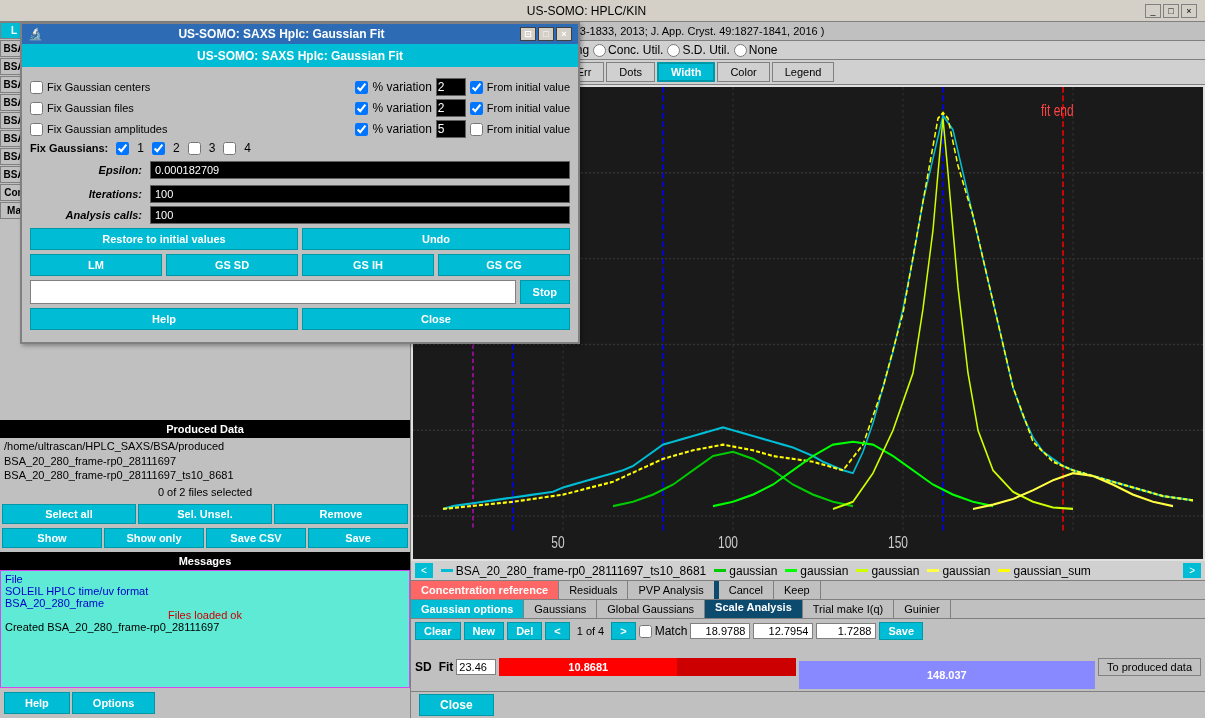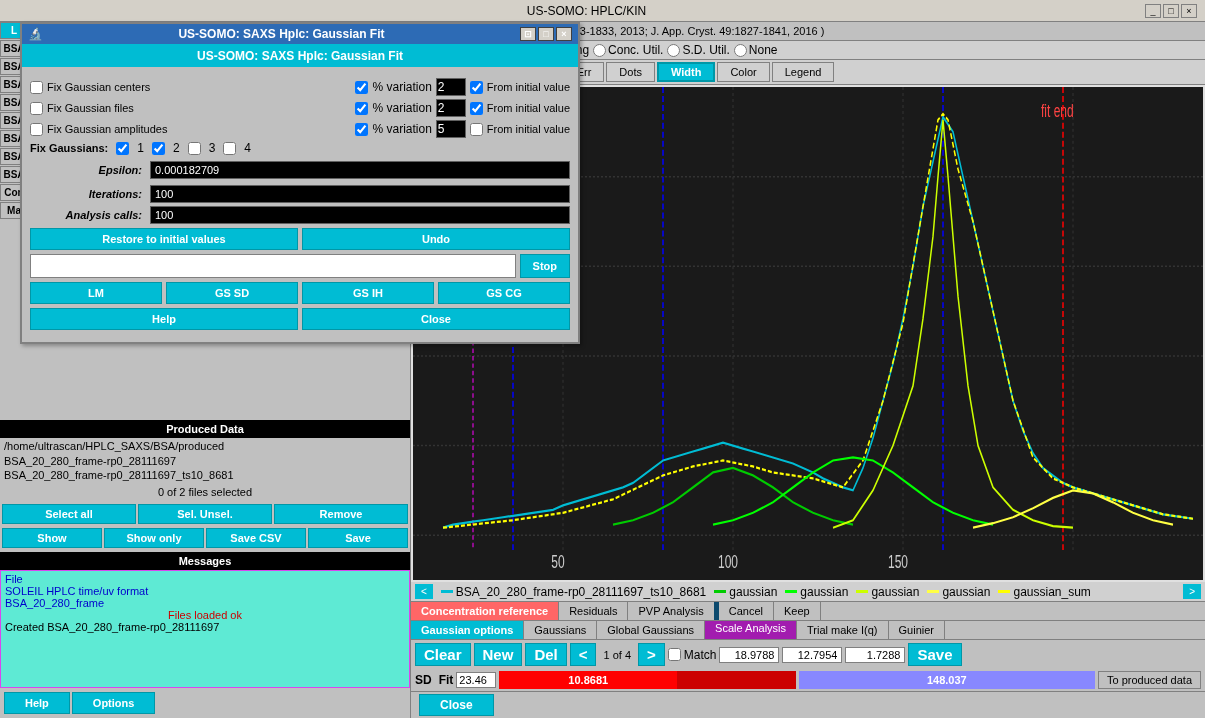--- a/index.html
+++ b/index.html
@@ -117,21 +117,21 @@
     .chart-svg { width: 100%; height: 100%; }
 
     .chart-legend { display: flex; gap: 8px; padding: 2px 4px; background: #d0d0d0; flex-wrap: wrap; align-items: center; font-size: 10px; }
     .legend-item { display: flex; align-items: center; gap: 3px; }
     .legend-color { width: 12px; height: 3px; }
 
     
     .gaussians-panel { background: #c0c0c0; border-top: 1px solid #808080; }
 
     .gaussians-controls { display: flex; align-items: center; gap: 3px; padding: 3px 4px; }
-    .gauss-ctrl-btn { background: #00bcd4; color: white; border: 1px solid #0097a7; padding: 2px 8px; cursor: pointer; font-size: 15px; font-weight: bold; }
+    .gauss-ctrl-btn { background: #00bcd4; color: white; border: 1px solid #0097a7; padding: 2px 8px; cursor: pointer; font-size: 11px; font-weight: bold; }
     .gauss-num { font-size: 11px; padding: 0 4px; }
     .gauss-field { background: white; border: 1px solid #808080; padding: 1px 4px; font-size: 11px; width: 60px; text-align: right; }
 
     .gaussians-bottom-row { display: flex; align-items: center; gap: 3px; padding: 2px 4px; }
     .sd-fit { display: flex; align-items: flex-start; gap: 2px; font-size: 11px; font-weight: bold; }
     .progress-container { flex: 1; background: #cc0000; height: 18px; position: relative; }
     .progress-value { position: absolute; left: 50%; top: 50%; transform: translate(-50%, -50%); color: white; font-size: 11px; font-weight: bold; }
 
     .left-side-labels { position: absolute; left: 0; top: 30px; width: 28px; background: #c0c0c0; display: flex; flex-direction: column; gap: 1px; }
     .side-label { background: #c0c0c0; padding: 2px 1px; font-size: 10px; font-weight: bold; color: #000; border: 1px solid #808080; text-align: center; cursor: pointer; }
@@ -245,29 +245,29 @@
           <span class="field-label">Analysis calls:</span>
           <input type="text" style="background: rgb(0, 0, 0); color: white; border: 1px solid rgb(96, 96, 96); padding: 2px 4px; font-size: 11px; flex: 1 1 0%;" value="100">
         </div>
 
         <div class="button-row">
           <button class="btn-cyan">Restore to initial values</button>
           <button class="btn-cyan">Undo</button>
         </div>
 
         <div class="button-row">
-          <div class="progress-bar"></div>
-          <button class="btn-stop">Stop</button>
-        </div>
-
-        <div class="button-row">
           <button class="btn-cyan">LM</button>
           <button class="btn-cyan">GS SD</button>
           <button class="btn-cyan">GS IH</button>
           <button class="btn-cyan">GS CG</button>
+        </div>
+
+        <div class="button-row">
+          <div class="progress-bar"></div>
+          <button class="btn-stop">Stop</button>
         </div>
 
         <div class="button-row">
           <button class="btn-cyan">Help</button>
           <button class="btn-cyan">Close</button>
         </div>
       </div>
     </div>
 
     <div style="margin-top:398px; display:flex; flex-direction:column; flex:1;">
@@ -449,21 +449,21 @@
         <div style="padding:3px 10px;font-size:11px;cursor:pointer;border-right:1px solid #808080;background:#c0c0c0;">Residuals</div>
         <div style="padding:3px 10px;font-size:11px;cursor:pointer;border-right:5px solid #0c4a6e;background:#c0c0c0;">PVP Analysis</div>
         <div style="padding:3px 10px;font-size:11px;cursor:pointer;border-right:1px solid #808080;background:#c0c0c0;">Cancel</div>
         <div style="padding:3px 10px;font-size:11px;cursor:pointer;border-right:1px solid #808080;background:#c0c0c0;">Keep</div>
       </div>
 
       <div style="display:flex;border-bottom:1px solid #808080;">
         <div style="padding:3px 10px;font-size:11px;cursor:pointer;border-right:1px solid #808080;background:#00bcd4;color:white;font-weight:bold;">Gaussian options</div>
         <div style="padding:3px 10px;font-size:11px;cursor:pointer;border-right:1px solid #808080;background:#c0c0c0;">Gaussians</div>
         <div style="padding:3px 10px;font-size:11px;cursor:pointer;border-right:1px solid #808080;background:#c0c0c0;">Global Gaussians</div>
-        <div style="padding:1px 10px;font-size:11px;cursor:pointer;border-right:1px solid #808080;background:#a21caf;color:white;font-weight:normal;">Scale Analysis</div>
+        <div style="padding:1px 10px;font-size:11px;cursor:pointer;border-right:1px solid #808080;background:#0c4a6e;color:white;font-weight:bold;">Scale Analysis</div>
         <div style="padding:3px 10px;font-size:11px;cursor:pointer;border-right:1px solid #808080;background:#c0c0c0;">Trial make I(q)</div>
         <div style="padding:3px 10px;font-size:11px;cursor:pointer;border-right:1px solid #808080;background:#c0c0c0;">Guinier</div>
       </div>
 
       <div class="gaussians-controls">
         <button class="gauss-ctrl-btn">Clear</button>
         <button class="gauss-ctrl-btn">New</button>
         <button class="gauss-ctrl-btn">Del</button>
         <button class="gauss-ctrl-btn">&lt;</button>
         <span class="gauss-num">1 of 4</span>
@@ -481,21 +481,21 @@
           <span>SD</span>
         </div>
         <div class="sd-fit" style="margin-left:4px;">
           <span>Fit</span>
         </div>
         <input type="text" style="width: 40px; border: 1px solid rgb(128, 128, 128); padding: 1px 2px; font-size: 11px;" value="23.46">
         <div class="progress-container" style="position:relative;height:18px;background:#cc0000;flex:1;min-width:100px;">
           <div style="position:absolute;left:0;top:0;bottom:0;right:40%;background:#ff0000;"></div>
           <span class="progress-value" style="position:absolute;left:30%;top:50%;transform:translate(-50%,-50%);color:white;font-weight:bold;font-size:11px;">10.8681</span>
         </div>
-        <div class="progress-container" style="position:relative;height:18px;background:#8888ff;flex:1;min-width:100px;">
+        <div class="progress-container" style="position:relative;height:28px;background:#8888ff;flex:1;min-width:100px;margin-top:16px;">
           <span class="progress-value" style="position:absolute;left:50%;top:50%;transform:translate(-50%,-50%);color:white;font-weight:bold;font-size:11px;">148.037</span>
         </div>
         <button style="background:#c0c0c0;border:1px solid #808080;padding:2px 8px;font-size:11px;cursor:pointer;">To produced data</button>
       </div>
     </div>
 
     <div style="display:flex;align-items:center;justify-content:space-between;padding:2px 8px;background:#c0c0c0;border-top:1px solid #808080;">
       <button style="background:#00bcd4;color:white;border:1px solid #0097a7;padding:3px 20px;cursor:pointer;font-weight:bold;">Close</button>
     </div>
   </div>

